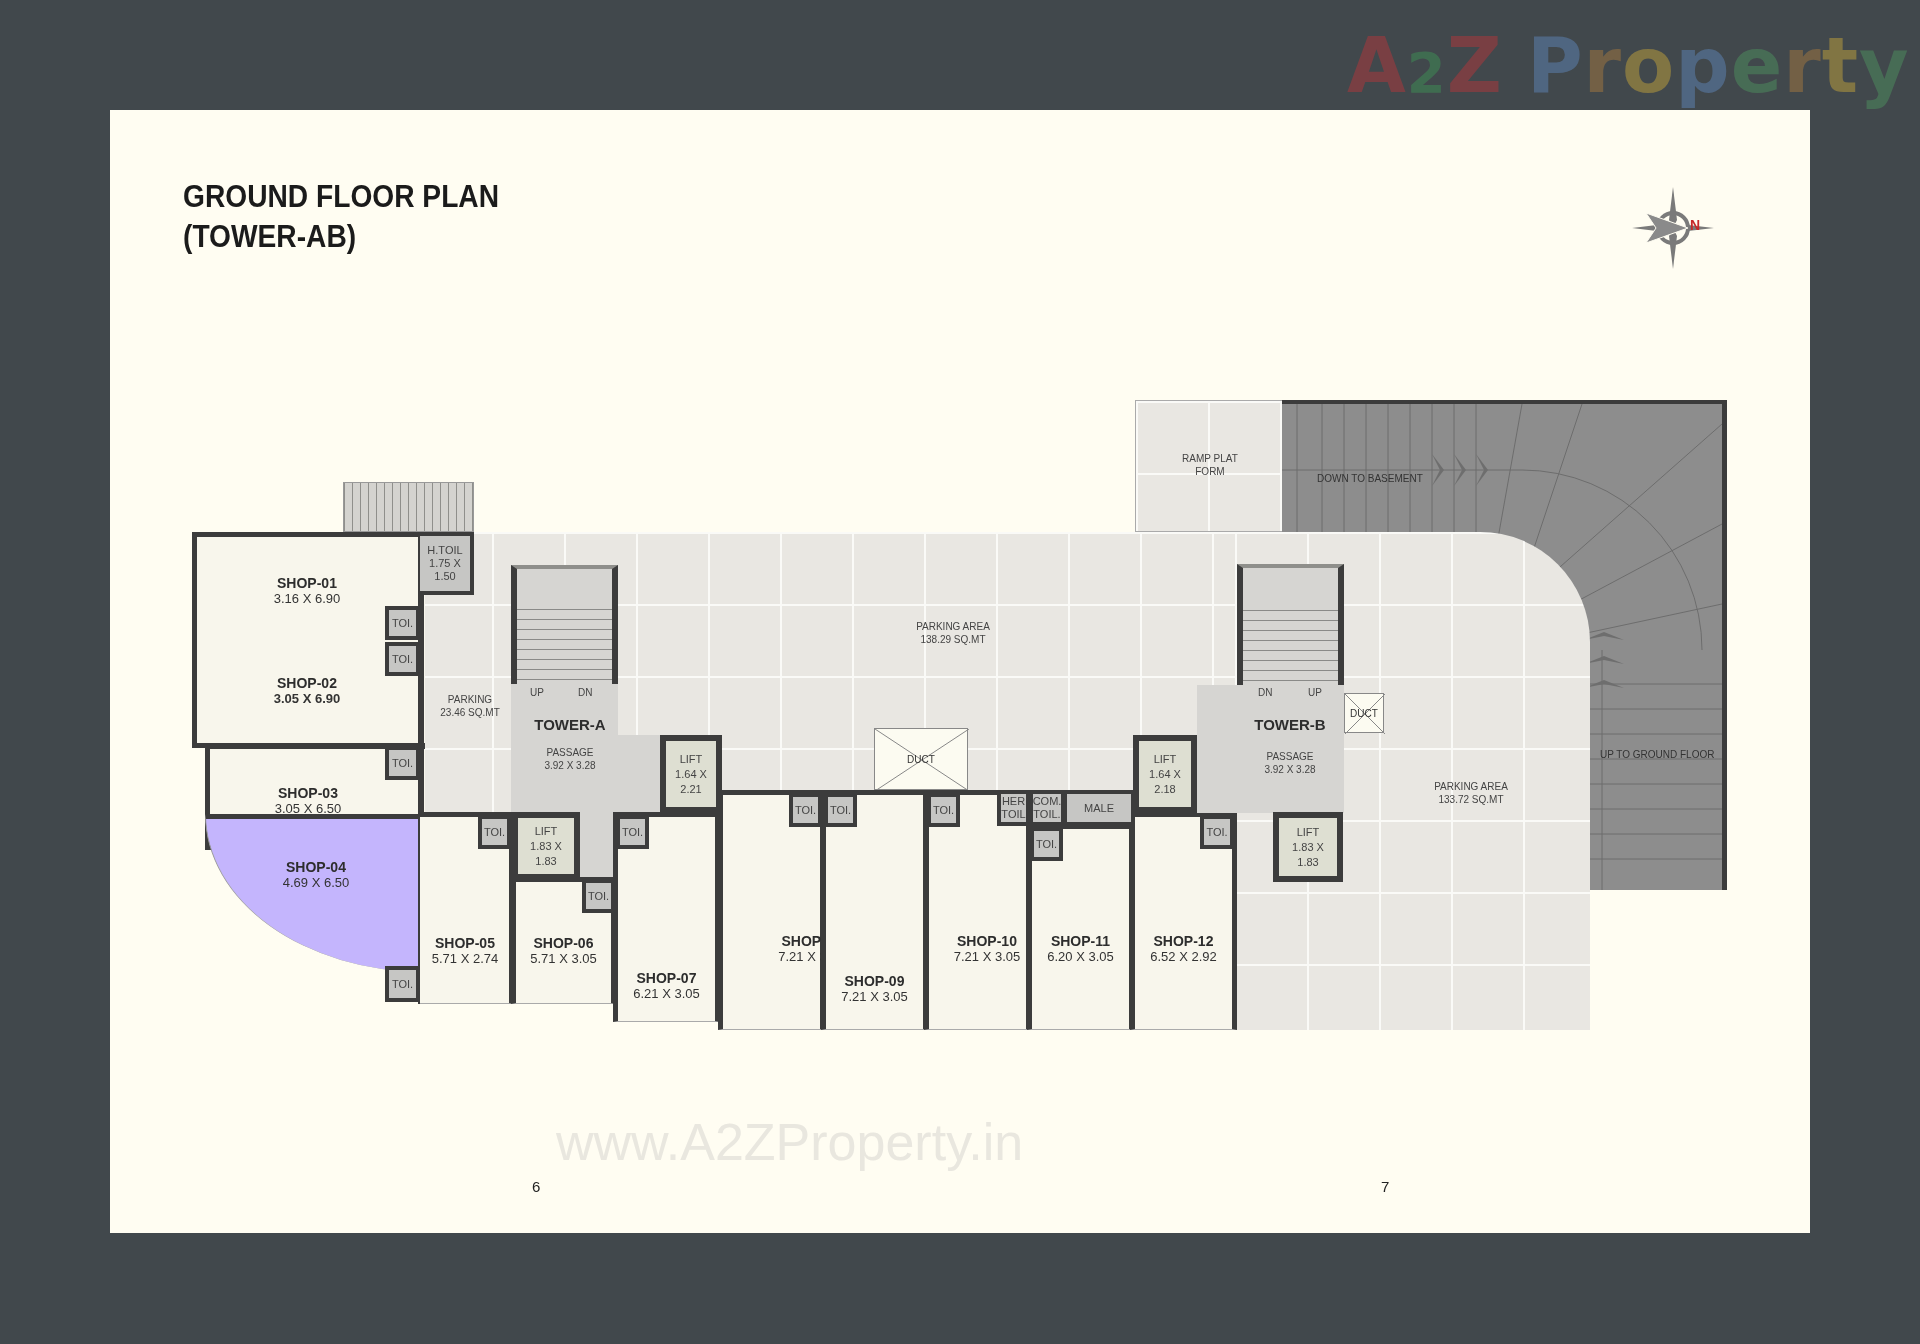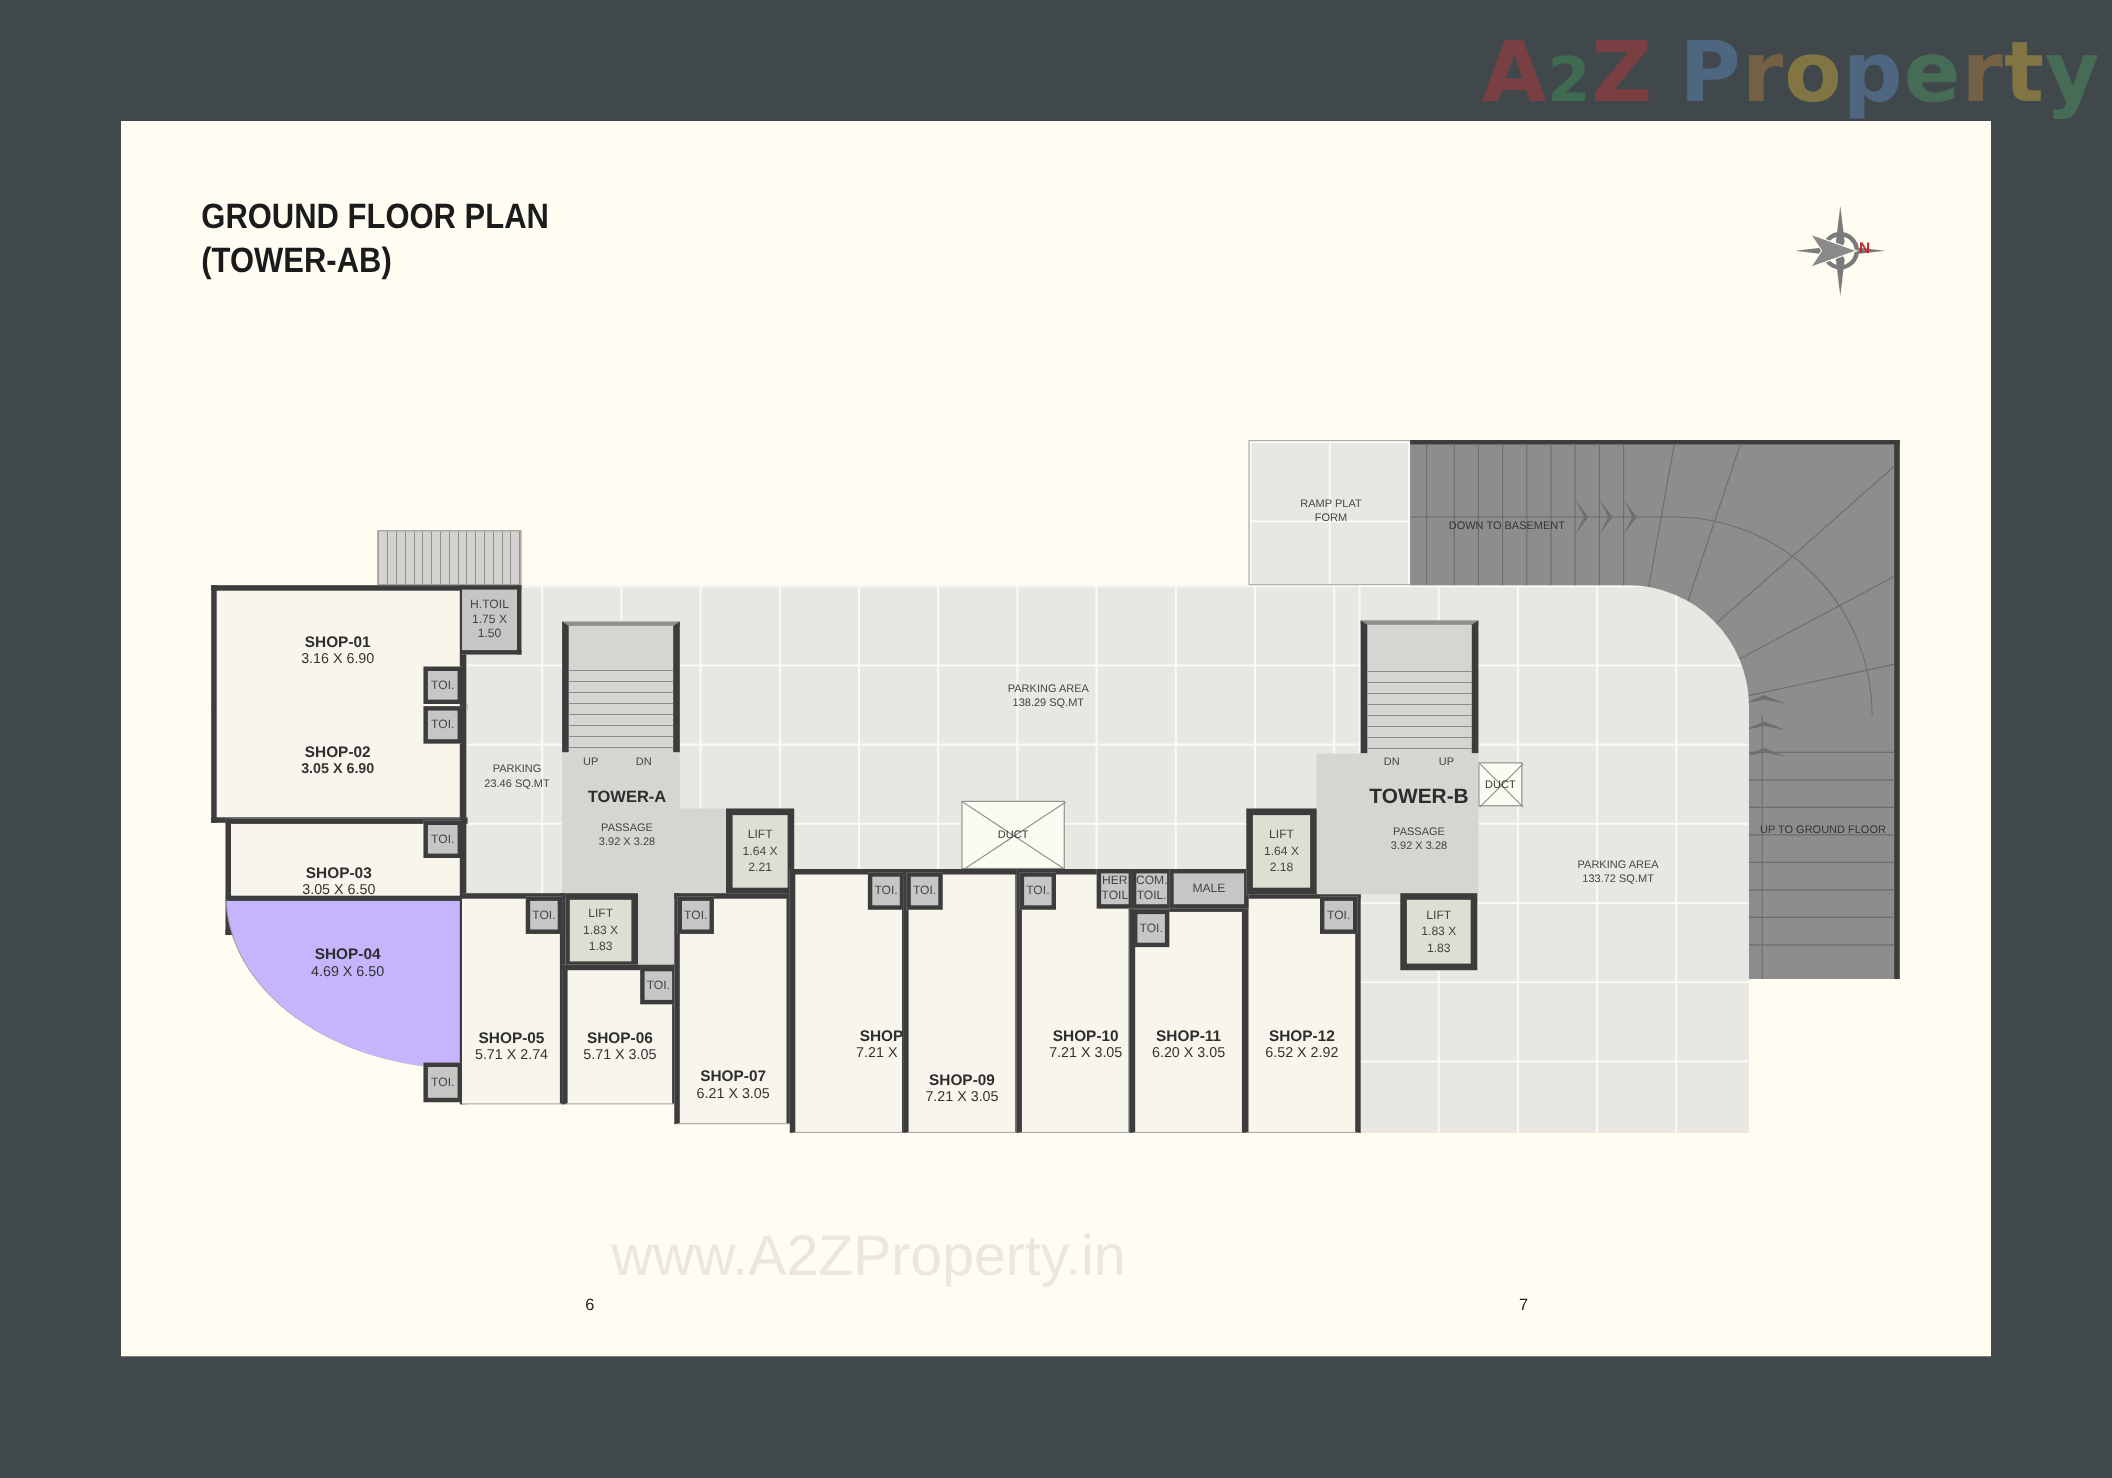--- a/index.html
+++ b/index.html
@@ -261,21 +261,21 @@
   </div>
 
 <div class="abs stair" style="left:1237px;top:564px;width:107px;height:121px;">
     <div class="treads"></div>
   </div>
 <div class="abs passage" style="left:1197px;top:685px;width:147px;height:128px;"></div>
 <div class="abs passage" style="left:1237px;top:685px;width:107px;height:50px;"></div>
 <div class="abs small" style="left:1258px;top:686px;">DN</div>
 <div class="abs small" style="left:1308px;top:686px;">UP</div>
 <div class="abs lbl" style="left:1240px;top:717px;width:100px;">
-    <b style="font-size:19px">TOWER-B</b>
+    <b style="font-size:15px">TOWER-B</b>
   </div>
 <div class="abs small" style="left:1250px;top:750px;width:80px;">
     <div>PASSAGE</div>
     <div>3.92 X 3.28</div>
   </div>
 <div class="abs duct" style="left:1344px;top:693px;width:40px;height:40px;">
   <svg width="40" height="40" style="position:absolute;left:0;top:0">
       <line x1="0" y1="0" x2="40" y2="40" stroke="#888"></line>
       <line x1="40" y1="0" x2="0" y2="40" stroke="#888"></line>
     </svg>

